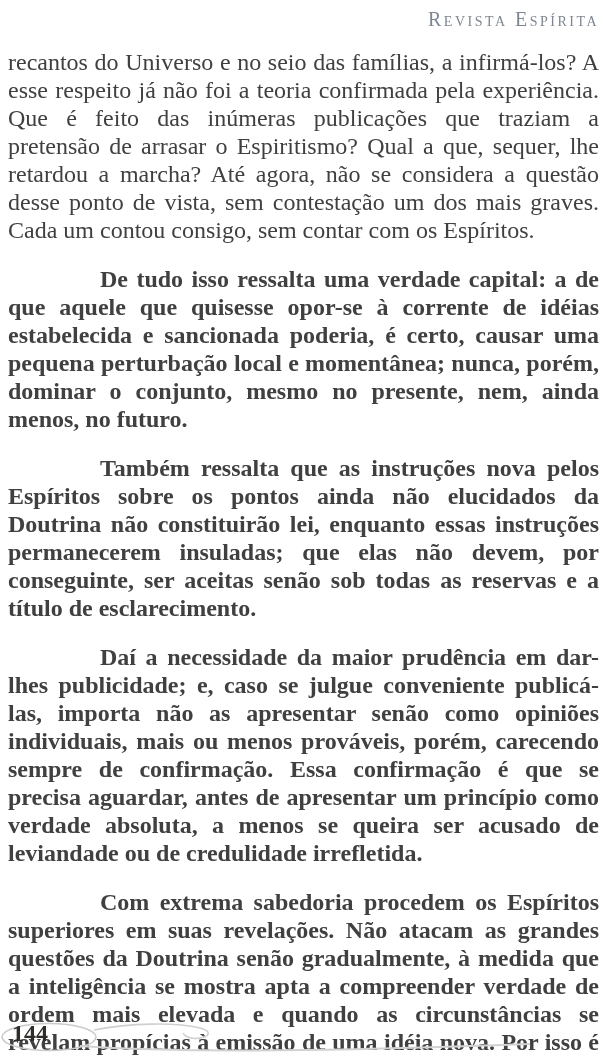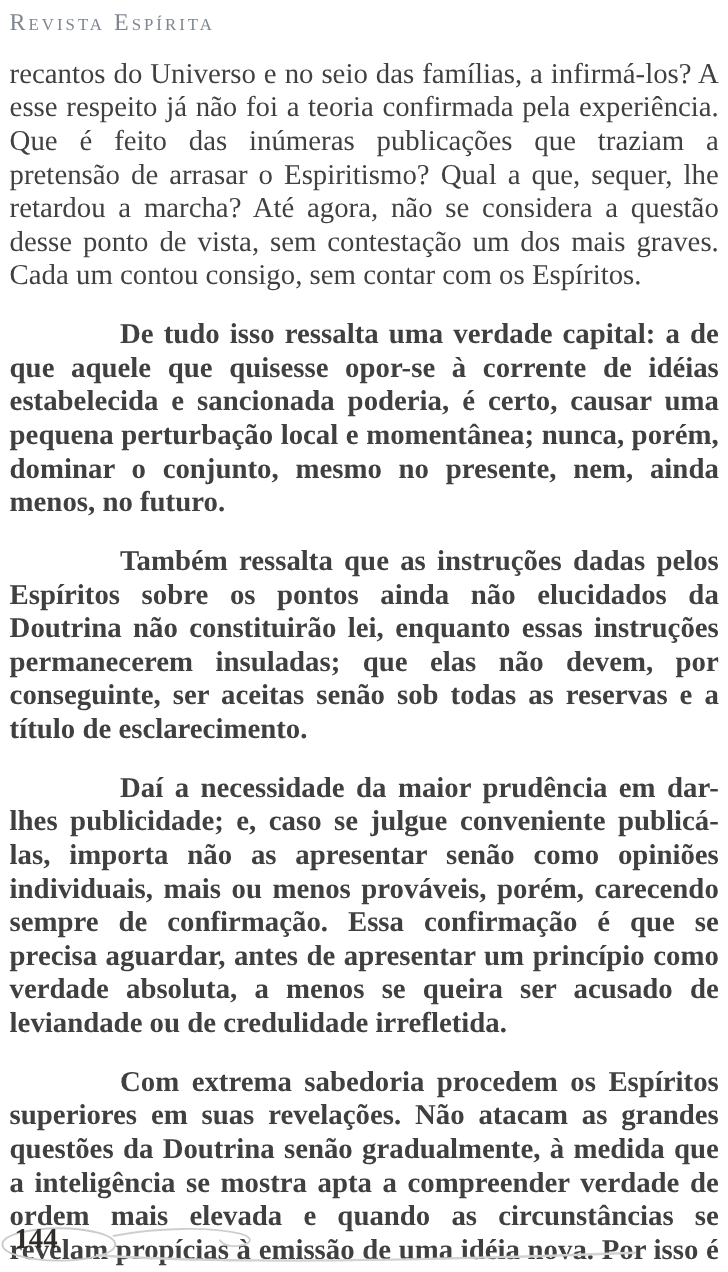--- a/index.html
+++ b/index.html
@@ -18,20 +18,21 @@
   .running-head {
     position: absolute;
     top: 8px;
     left: 8px;
     right: 8px;
     font-family: "Liberation Serif", serif;
     font-variant: small-caps;
     font-size: 20px;
     letter-spacing: 2.5px;
     color: #7e8791;
+    text-align: right;
   }
   .body-text {
     position: absolute;
     top: 48px;
     left: 8px;
     width: 591px;
     color: #404040;
     font-size: 24px;
     line-height: 28px;
     text-align: justify;
@@ -70,21 +71,21 @@
 </head>
 <body>
 
 <div class="page">
 
   <div class="running-head">Revista Espírita</div>
 
   <div class="body-text">
     <p>recantos do Universo e no seio das famílias, a infirmá-los? A esse respeito já não foi a teoria confirmada pela experiência. Que é feito das inúmeras publicações que traziam a pretensão de arrasar o Espiritismo? Qual a que, sequer, lhe retardou a marcha? Até agora, não se considera a questão desse ponto de vista, sem contestação um dos mais graves. Cada um contou consigo, sem contar com os Espíritos.</p>
     <p class="indented">De tudo isso ressalta uma verdade capital: a de que aquele que quisesse opor-se à corrente de idéias estabelecida e sancionada poderia, é certo, causar uma pequena perturbação local e momentânea; nunca, porém, dominar o conjunto, mesmo no presente, nem, ainda menos, no futuro.</p>
-    <p class="indented">Também ressalta que as instruções dadas pelos Espíritos sobre os pontos ainda não elucidados da Doutrina não constituirão lei, enquanto essas instruções permanecerem insuladas; que elas não devem, por conseguinte, ser aceitas senão sob todas as reservas e a título de esclarecimento.</p>
+    <p class="indented">Também ressalta que as instruções nova pelos Espíritos sobre os pontos ainda não elucidados da Doutrina não constituirão lei, enquanto essas instruções permanecerem insuladas; que elas não devem, por conseguinte, ser aceitas senão sob todas as reservas e a título de esclarecimento.</p>
     <p class="indented">Daí a necessidade da maior prudência em dar-lhes publicidade; e, caso se julgue conveniente publicá-las, importa não as apresentar senão como opiniões individuais, mais ou menos prováveis, porém, carecendo sempre de confirmação. Essa confirmação é que se precisa aguardar, antes de apresentar um princípio como verdade absoluta, a menos se queira ser acusado de leviandade ou de credulidade irrefletida.</p>
     <p class="indented">Com extrema sabedoria procedem os Espíritos superiores em suas revelações. Não atacam as grandes questões da Doutrina senão gradualmente, à medida que a inteligência se mostra apta a compreender verdade de ordem mais elevada e quando as circunstâncias se revelam propícias à emissão de uma idéia nova. Por isso é que logo de princípio não disseram tudo, e tudo ainda hoje não disseram, jamais cedendo à impaciência dos</p>
   </div>
 
   <div class="folio-area">
     <svg class="flourish" viewBox="0 0 560 44" aria-hidden="true">
 
       <ellipse cx="49" cy="21" rx="47" ry="13.5" fill="none" stroke="#cbcbcb" stroke-width="1.6"></ellipse>
 
       <path d="M 94 14 C 130 7, 175 6, 200 12 C 211 15, 211 20, 200 22 C 192 23.5, 185 21, 183 17" fill="none" stroke="#cfcfcf" stroke-width="1.6"></path>

